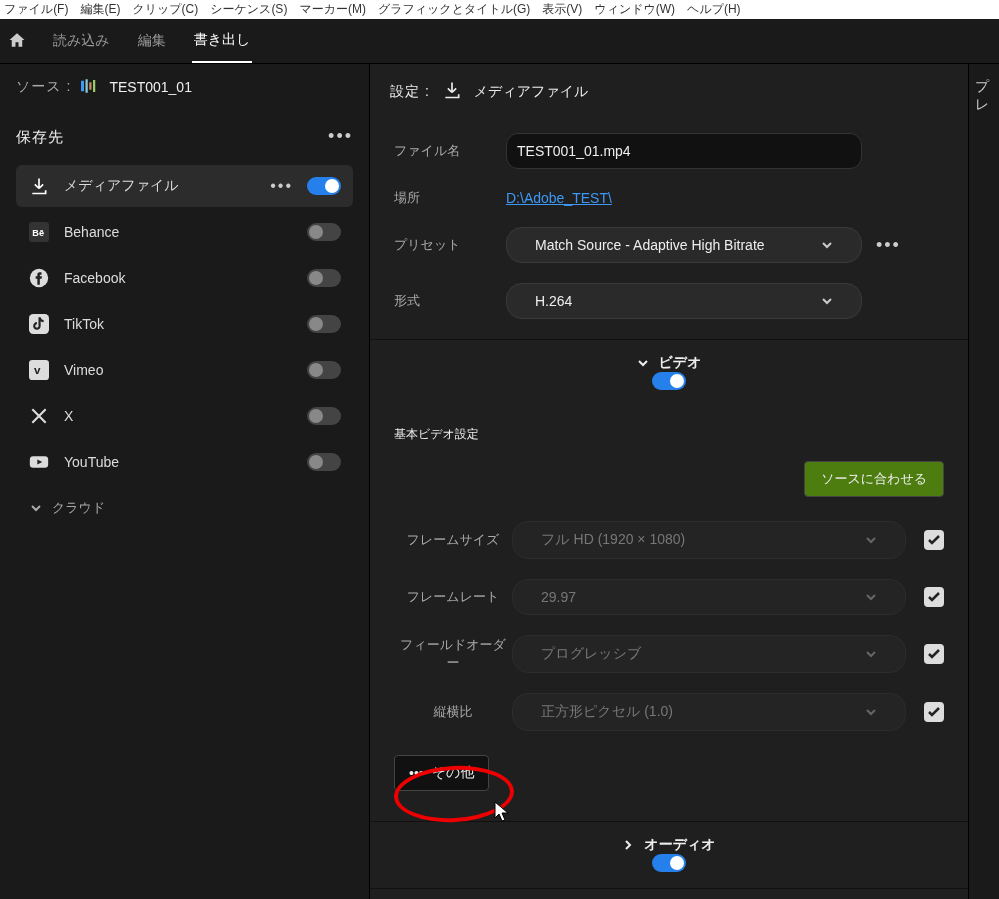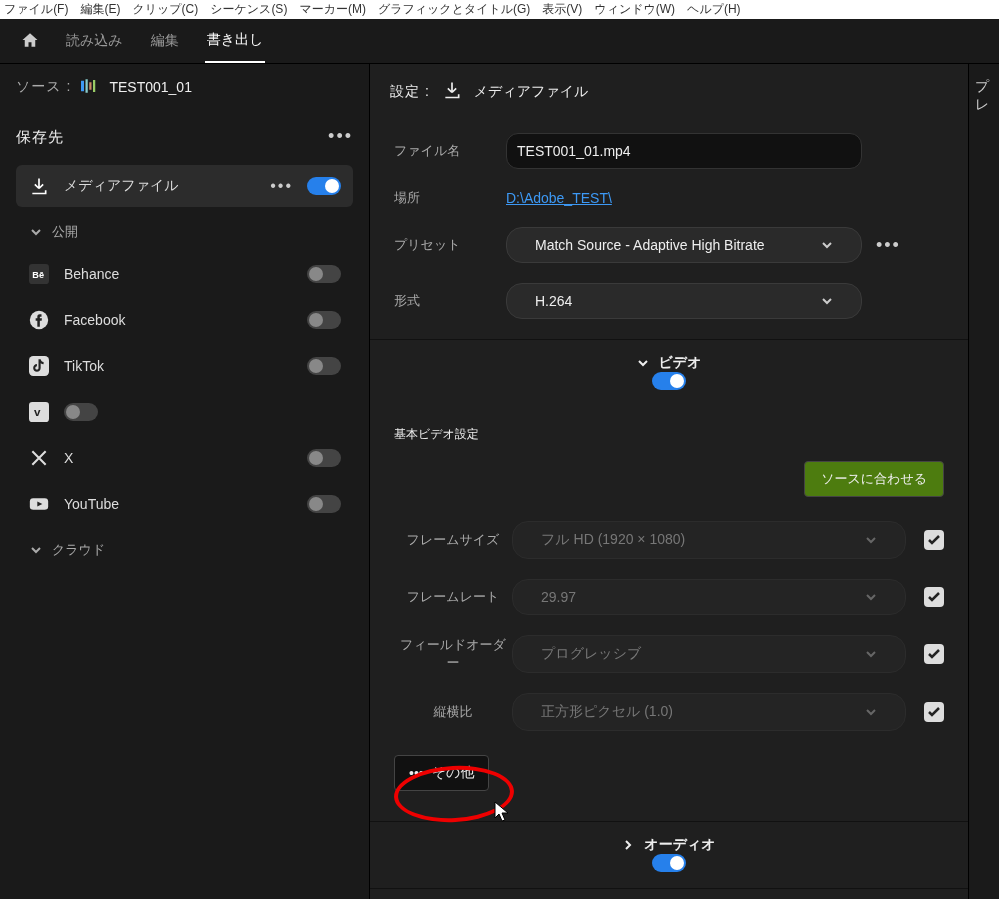--- a/index.html
+++ b/index.html
@@ -11,21 +11,21 @@
     position: relative;
   }
   .menubar {
     background: #fff; color: #333; height: 19px;
     display: flex; gap: 12px; padding: 0 4px;
     font-size: 12px; align-items: center;
   }
   .menubar span { cursor: default; }
   .topnav {
     height: 45px; background: #1a1a1a;
-    display: flex; align-items: center; gap: 24px; padding: 0 20px;
+    display: flex; align-items: center; gap: 24px; padding: 0 7px;
     border-bottom: 1px solid #000;
   }
   .home-icon { width: 20px; height: 18px; fill: #ccc; }
   .topnav-tab { color: #999; padding: 12px 2px; cursor: pointer; }
   .topnav-tab.active { color: #fff; border-bottom: 2px solid #fff; }
   .cols { display: flex; height: calc(899px - 64px); }
   .left {
     width: 370px; background: #1a1a1a; border-right: 1px solid #000;
     padding: 14px 16px;
   }
@@ -186,26 +186,20 @@
             <path fill="none" stroke="#fff" stroke-width="2" d="M12 3v12m0 0l-5-5m5 5l5-5M4 21h16v-4"></path>
           </svg>
       </span>
       <span class="name">メディアファイル</span>
       <span class="more-dots">•••</span>
       <span class="toggle on">
           <span class="knob"></span>
         </span>
     </div>
 
-    <div class="expand-row">
-      <svg class="chev" viewBox="0 0 12 12">
-          <path d="M2 4l4 4 4-4" fill="none" stroke="#aaa" stroke-width="2"></path>
-        </svg>
-      <span>公開</span>
-    </div>
 
     <div class="dest-row">
       <span class="dest-icon">
           <svg viewBox="0 0 24 24">
             <rect width="24" height="24" rx="4" fill="#333"></rect>
             <text x="4" y="17" font-size="11" fill="#fff" font-weight="bold">Bē</text>
           </svg>
         </span>
       <span class="name">Behance</span>
       <span class="toggle">
@@ -236,20 +230,21 @@
           <span class="knob"></span>
         </span>
     </div>
     <div class="dest-row">
       <span class="dest-icon">
           <svg viewBox="0 0 24 24">
             <rect width="24" height="24" rx="4" fill="#ddd"></rect>
             <text x="6" y="17" font-size="14" fill="#222" font-weight="bold">v</text>
           </svg>
         </span>
+      <span class="name">Vimeo</span>
       <span class="toggle">
           <span class="knob"></span>
         </span>
     </div>
     <div class="dest-row">
       <span class="dest-icon">
           <svg viewBox="0 0 24 24">
             <path d="M4 4l16 16M20 4L4 20" stroke="#ddd" stroke-width="2.5"></path>
           </svg>
         </span>

